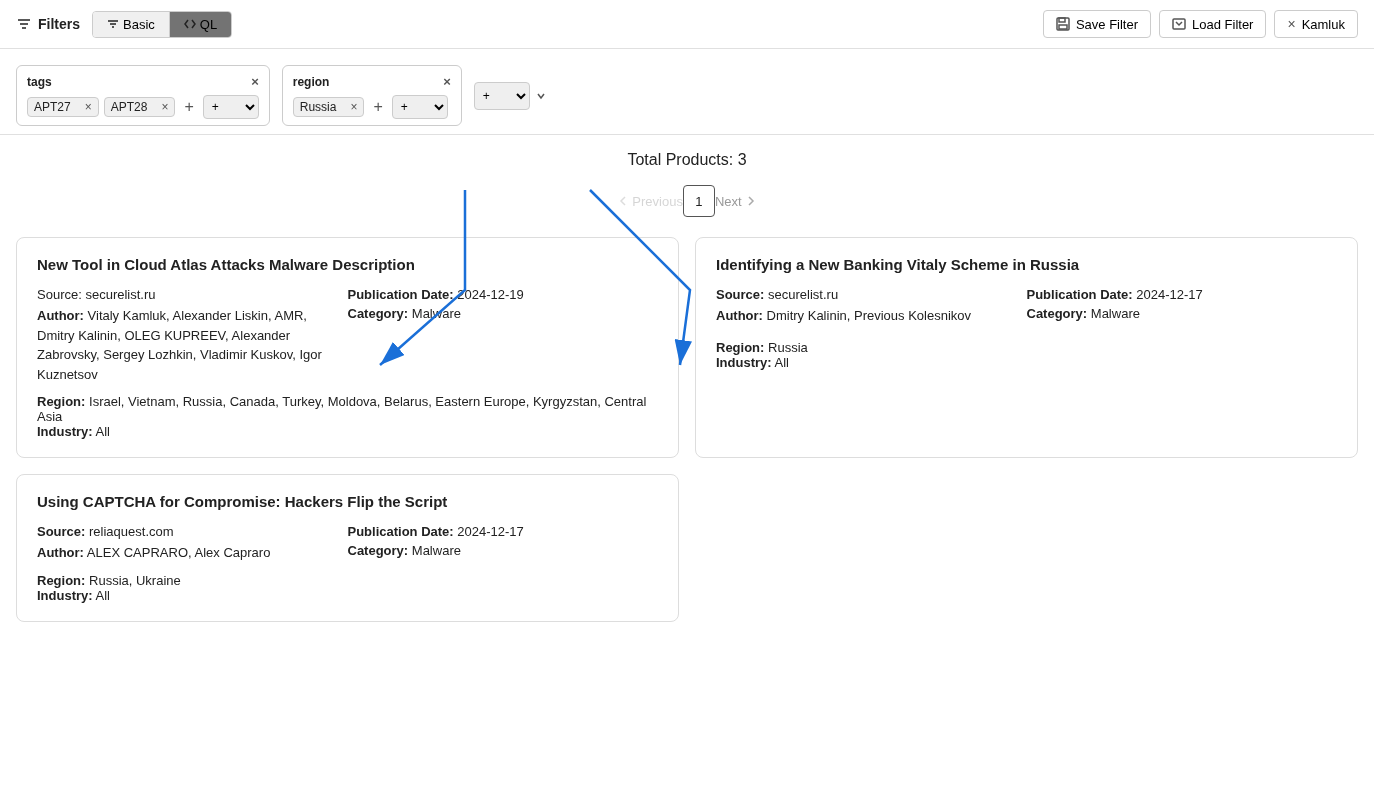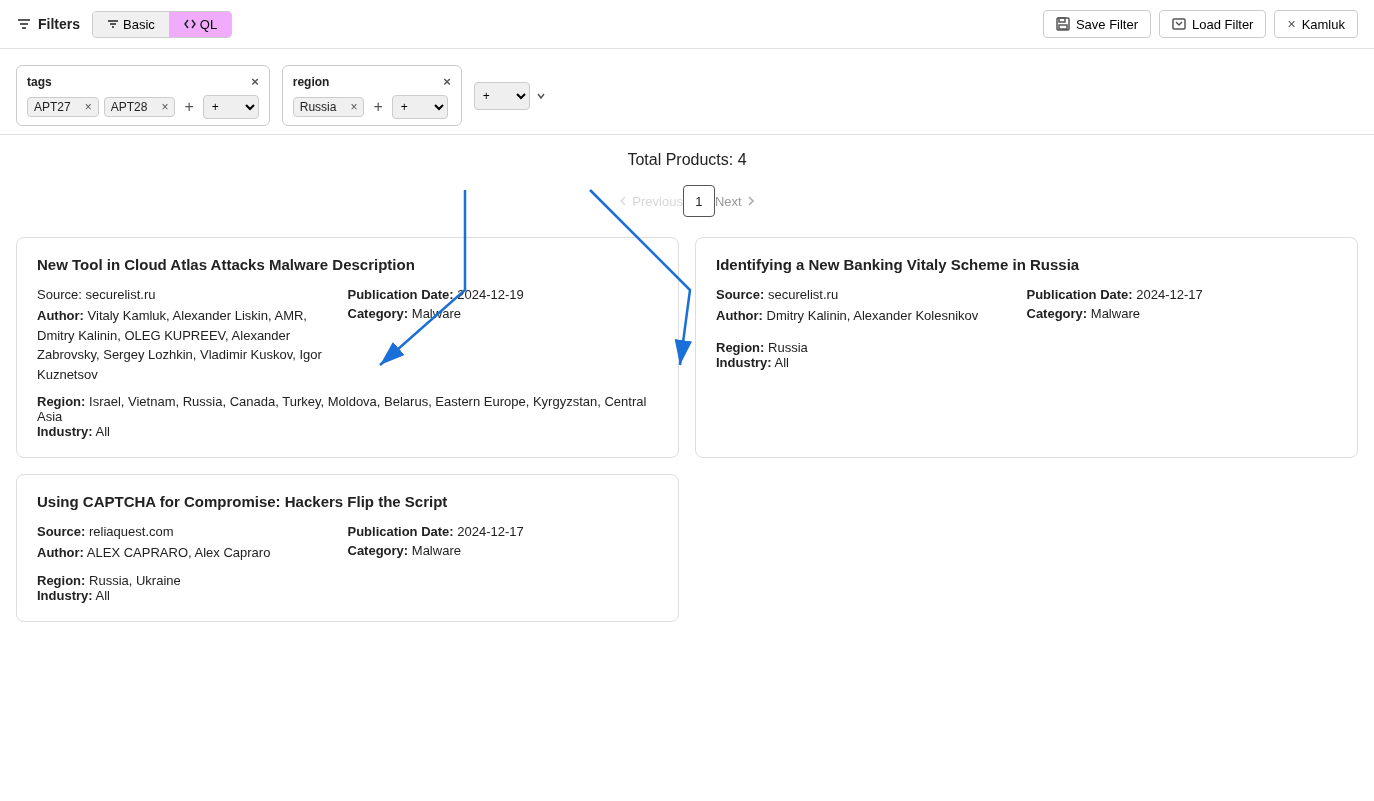--- a/index.html
+++ b/index.html
@@ -16,21 +16,21 @@
     .filter-title {
       display: flex; align-items: center; gap: 6px;
       font-weight: 600; font-size: 14px;
     }
     .filter-tabs {
       display: flex; gap: 0;
       border: 1px solid #ccc; border-radius: 4px; overflow: hidden;
     }
     .filter-tab {
       padding: 5px 14px; font-size: 13px; cursor: pointer;
-      background: #f0abfc; border: none; display: flex; align-items: center; gap: 4px;
+      background: #737373; border: none; display: flex; align-items: center; gap: 4px;
     }
     .filter-tab.active { background: #f0f0f0; font-weight: 500; }
     .filter-tab + .filter-tab { border-left: 1px solid #ccc; }
 
     .filter-actions {
       margin-left: auto; display: flex; gap: 8px;
     }
     .btn-outline {
       display: flex; align-items: center; gap: 6px;
       padding: 5px 12px; border: 1px solid #ccc; border-radius: 4px;
@@ -217,21 +217,21 @@
       </select>
       <svg width="10" height="10" viewBox="0 0 10 10" fill="none" stroke="#555" stroke-width="1.5">
         <polyline points="2,3 5,7 8,3"></polyline>
       </svg>
     </div>
 
   </div>
 
   <div class="results-area">
 
-    <div class="total-products">Total Products: 4</div>
+    <div class="total-products">Total Products: 3</div>
 
     <div class="pagination">
       <button class="page-nav disabled">
         <svg width="10" height="10" viewBox="0 0 10 10" fill="none" stroke="#aaa" stroke-width="1.5">
           <polyline points="7,1 3,5 7,9"></polyline>
         </svg>
         <span>Previous</span>
       </button>
       <div class="page-num active">1</div>
       <button class="page-nav">
@@ -280,21 +280,21 @@
           <div>
             <span class="label" style="font-weight:700;">Source:</span>
             <span>securelist.ru</span>
           </div>
           <div>
             <span class="label" style="font-weight:700;">Publication Date:</span>
             <span>2024-12-17</span>
           </div>
           <div style="grid-column: 1; line-height:1.5;">
             <span class="label" style="font-weight:700;">Author:</span>
-            <span>Dmitry Kalinin, Alexander Kolesnikov</span>
+            <span>Dmitry Kalinin, Previous Kolesnikov</span>
           </div>
           <div style="grid-column: 2;">
             <span class="label" style="font-weight:700;">Category:</span>
             <span>Malware</span>
           </div>
         </div>
         <div style="margin-top:14px; font-size:13px;">
           <span class="label" style="font-weight:700;">Region:</span>
           <span>Russia</span>
         </div>

